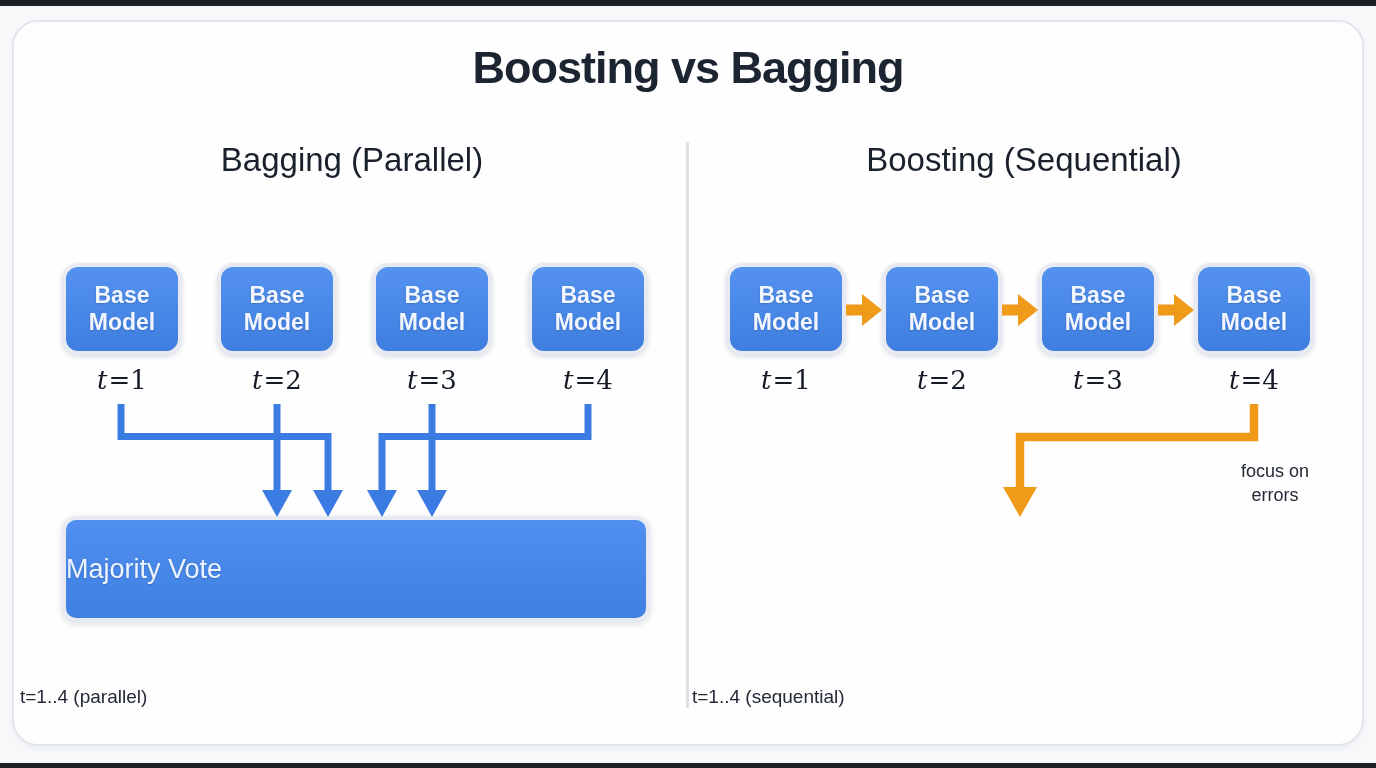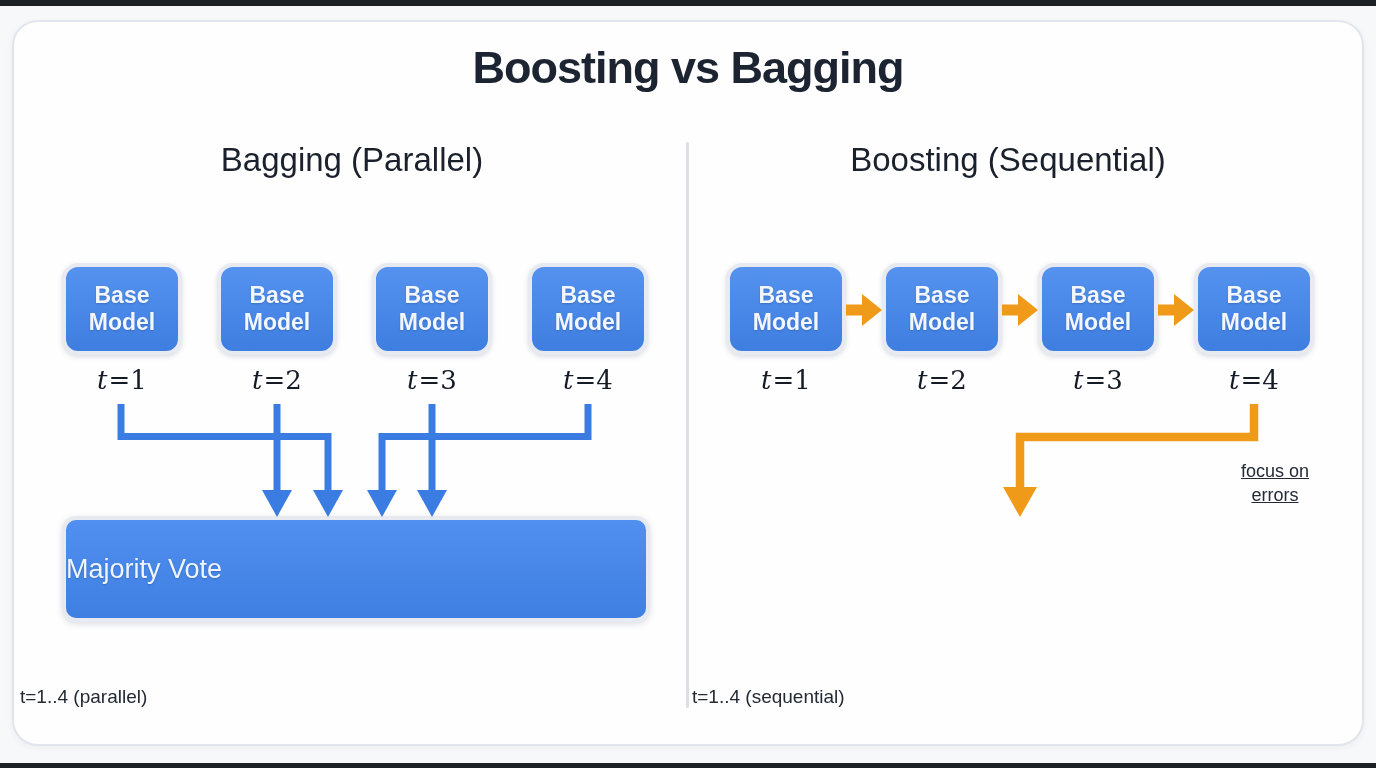--- a/index.html
+++ b/index.html
@@ -21,21 +21,21 @@
   .card{position:absolute;left:12px;top:20px;width:1352px;height:726px;
         background:var(--card-bg);border:2px solid var(--card-border);
         border-radius:26px;box-shadow:0 2px 6px rgba(20,30,50,.05);}
 
   .title{position:absolute;left:0;top:42px;width:1376px;text-align:center;
          font-size:45px;font-weight:bold;letter-spacing:-1px;color:var(--title-text);}
 
   .panel-header{position:absolute;top:141px;width:664px;text-align:center;
                 font-size:33px;font-weight:400;color:var(--heading-text);}
   .panel-header.left{left:20px;}
-  .panel-header.right{left:676px;}
+  .panel-header.right{left:692px;}
 
   .divider{position:absolute;left:686px;top:142px;width:3px;height:566px;
            background:var(--divider);border-radius:2px;}
 
   .model-box{position:absolute;top:263px;width:120px;height:92px;
              background:linear-gradient(180deg,rgba(255,255,255,.10),rgba(0,0,0,.06)),var(--box-blue);
              border:4px solid var(--box-border);border-radius:16px;
              box-shadow:0 2px 5px rgba(30,50,90,.16);
              display:flex;align-items:center;justify-content:center;text-align:center;}
   .model-box span{color:var(--box-text);font-size:23px;line-height:1.18;
@@ -55,21 +55,21 @@
   .vote-box{position:absolute;top:516px;width:588px;height:106px;
             background:linear-gradient(180deg,rgba(255,255,255,.08),rgba(0,0,0,.05)),var(--box-blue);
             border:4px solid var(--box-border);border-radius:14px;
             box-shadow:0 2px 6px rgba(30,50,90,.16);
             display:flex;align-items:center;justify-content:flex-start;}
   .vote-box span{color:var(--vote-text);font-size:27px;text-shadow:0 1px 2px rgba(0,0,0,.18);}
   .vote-box.left{left:62px;}
   .vote-box.right{left:726px;}
 
   .annotation{position:absolute;left:1200px;top:459px;width:150px;text-align:center;
-              font-size:18px;line-height:1.35;color:var(--caption-text);text-decoration:underline;}
+              font-size:18px;line-height:1.35;color:var(--caption-text);}
 
   .caption{position:absolute;top:686px;width:664px;
            font-size:19px;color:var(--caption-text);}
   .caption.left{left:20px;}
   .caption.right{left:692px;}
 </style>
 </head>
 <body>
 
 <div class="stage">

